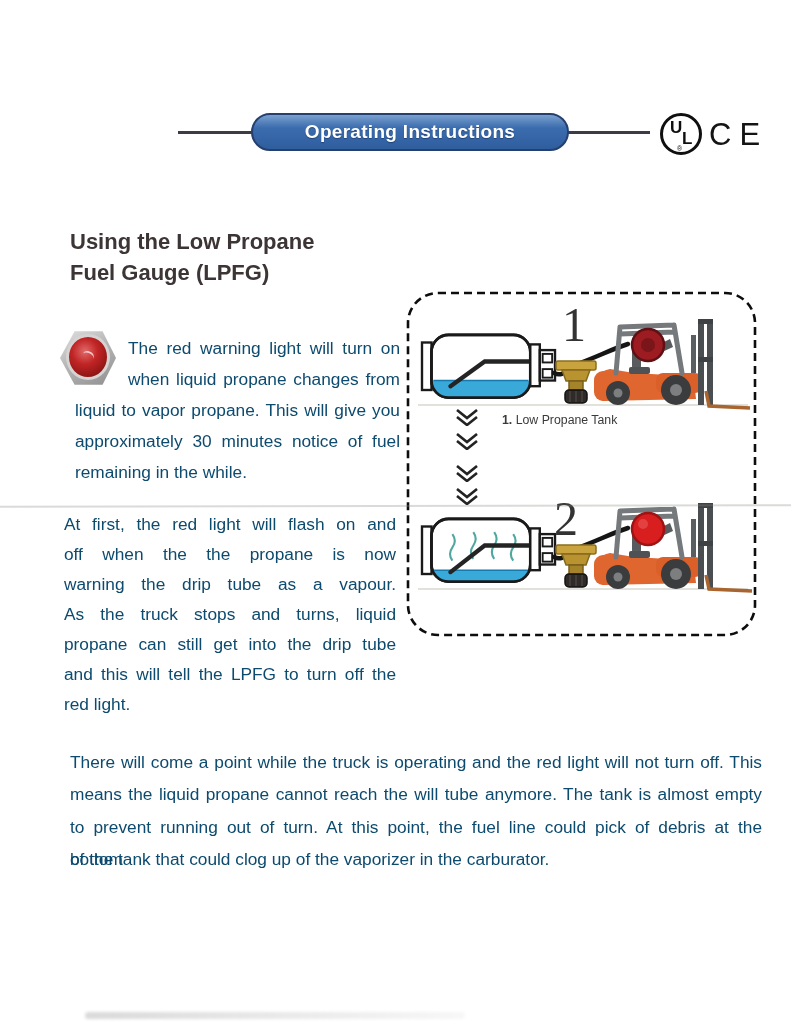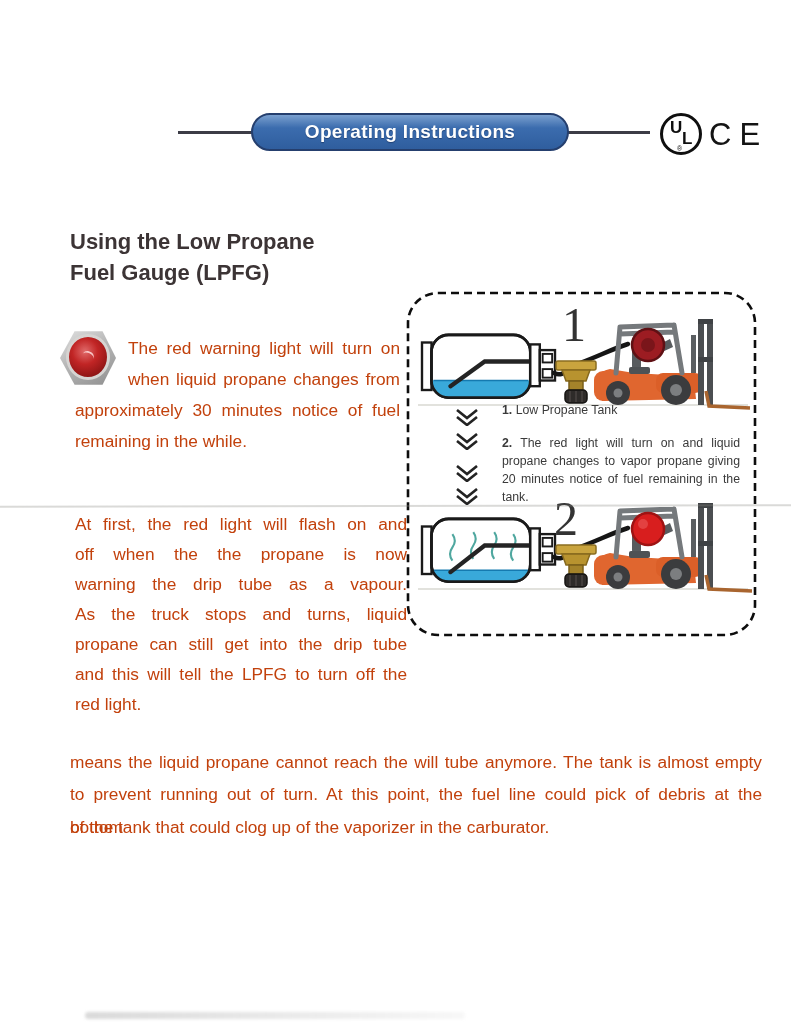--- a/index.html
+++ b/index.html
@@ -33,44 +33,44 @@
   .warn-hex { position:absolute; inset:0;
            clip-path:polygon(26% 4%, 76% 4%, 100% 50%, 76% 96%, 26% 96%, 0% 50%);
            background:linear-gradient(150deg,#e3e3e3 0%,#b6b6b6 45%,#8d8d8d 100%); }
   .warn-lens { position:absolute; left:6px; top:5px; width:44px; height:46px; border-radius:50%;
            border:3px solid #d6d4d2; box-sizing:border-box;
            background:radial-gradient(circle at 42% 36%, #e06a6a 0%, #c12525 38%, #8c1414 78%, #6e0f0f 100%); }
   .warn-glint { position:absolute; left:22px; top:22px; width:12px; height:9px;
            border-top:2.5px solid rgba(255,220,220,.85); border-radius:50%; transform:rotate(24deg); }
 
   
-  .para { position:absolute; color:#c2410c; font-size:17.3px; }
+  .para { position:absolute; color:#0c4a6e; font-size:17.3px; }
   .p1 { left:75px; top:333px; width:325px; }
   .p1 .ln { height:31px; line-height:31px; }
-  .p2 { left:75px; top:509px; width:332px; }
+  .p2 { left:64px; top:509px; width:332px; }
   .p2 .ln { height:30px; line-height:30px; }
   .p3 { left:70px; top:746px; width:692px; }
   .p3 .ln { height:32.4px; line-height:32.4px; }
   .jline { text-align:justify; text-align-last:justify; word-spacing:1px; }
   .jlast { text-align:left; }
   .indent { margin-left:53px; }
 
   
   .figure-box { position:absolute; left:406px; top:291px; width:351px; height:346px; }
   .dash-rect { position:absolute; left:0; top:0; }
   .step-label { position:absolute; font-family:"Liberation Serif","DejaVu Serif",serif;
            font-size:48px; color:#333333; line-height:1; }
   .step1 { left:156px; top:10px; }
   .step2 { left:148px; top:204px; }
   .diagram { position:absolute; left:8px; }
   .d1 { top:24px; }
   .d2 { top:206px; }
   .chev { position:absolute; left:48px; width:26px; height:17px; }
   .cap { position:absolute; color:#3a3a3a; font-size:12.3px; line-height:18px; }
-  .cap1 { left:96px; top:110px; width:238px; }
+  .cap1 { left:96px; top:120px; width:238px; }
   .cap2 { left:96px; top:143px; width:238px; text-align:justify; }
   .cap b { font-weight:bold; }
 
   
   .crease { position:absolute; left:0; top:505px; width:791px; height:1.5px;
            background:rgba(140,140,135,.32); transform:rotate(-0.12deg); }
   .streak { position:absolute; left:85px; top:1012px; width:380px; height:7px; border-radius:4px;
            background:linear-gradient(90deg, rgba(120,120,120,.28), rgba(180,180,180,.10));
            filter:blur(1.5px); }
 </style>
@@ -96,20 +96,21 @@
 
   <div class="warn-icon">
     <div class="warn-hex"></div>
     <div class="warn-lens"></div>
     <div class="warn-glint"></div>
   </div>
 
   <div class="para p1">
     <div class="ln jline indent">The red warning light will turn on</div>
     <div class="ln jline indent">when liquid propane changes from</div>
+    <div class="ln jline">liquid to vapor propane. This will give you</div>
     <div class="ln jline">approximately 30 minutes notice of fuel</div>
     <div class="ln jlast">remaining in the while.</div>
   </div>
 
   <div class="para p2">
     <div class="ln jline">At first, the red light will flash on and</div>
     <div class="ln jline">off when the the propane is now</div>
     <div class="ln jline">warning the drip tube as a vapour.</div>
     <div class="ln jline">As the truck stops and turns, liquid</div>
     <div class="ln jline">propane can still get into the drip tube</div>
@@ -191,21 +192,20 @@
     <svg class="chev" style="top:174px" viewBox="0 0 26 17">
       <polyline points="3,1 13,9 23,1" fill="none" stroke="#232323" stroke-width="2.6"></polyline>
       <polyline points="3,8 13,16 23,8" fill="none" stroke="#232323" stroke-width="2.6"></polyline>
     </svg>
     <svg class="chev" style="top:197px" viewBox="0 0 26 17">
       <polyline points="3,1 13,9 23,1" fill="none" stroke="#232323" stroke-width="2.6"></polyline>
       <polyline points="3,8 13,16 23,8" fill="none" stroke="#232323" stroke-width="2.6"></polyline>
     </svg>
 
     <div class="cap cap1"><b>1.</b><span> Low Propane Tank</span></div>
-    <div class="cap cap2"><b>2.</b><span> The red light will turn on and liquid propane changes to vapor propane giving 20 minutes notice of fuel remaining in the tank.</span></div>
 
     <div class="step-label step2">2</div>
 
     <svg class="diagram d2" width="338" height="104" viewBox="0 0 338 104">
       <line x1="4" y1="92" x2="334" y2="92" stroke="#d8d8d2" stroke-width="1.5"></line>
 
       <g transform="translate(8,20) scale(0.95)">
         <rect x="0" y="10" width="10" height="50" fill="#ffffff" stroke="#1a1a1a" stroke-width="2.5"></rect>
         <defs>
             <clipPath id="tb2">
@@ -259,20 +259,21 @@
         <path d="M112,76 L115,90 L158,92" fill="none" stroke="#a9652f" stroke-width="3.5"></path>
         <circle cx="24" cy="78" r="12" fill="#3b3c3e"></circle>
         <circle cx="24" cy="78" r="4.5" fill="#7c7e80"></circle>
         <circle cx="82" cy="75" r="15" fill="#3b3c3e"></circle>
         <circle cx="82" cy="75" r="6" fill="#7c7e80"></circle>
       </g>
     </svg>
   </div>
 
   <div class="para p3">
+    <div class="ln jline">There will come a point while the truck is operating and the red light will not turn off. This</div>
     <div class="ln jline">means the liquid propane cannot reach the will tube anymore. The tank is almost empty</div>
     <div class="ln jline">to prevent running out of turn. At this point, the fuel line could pick of debris at the bottom</div>
     <div class="ln jlast">of the tank that could clog up of the vaporizer in the carburator.</div>
   </div>
 
   <div class="crease"></div>
   <div class="streak"></div>
 
 </div>
 

